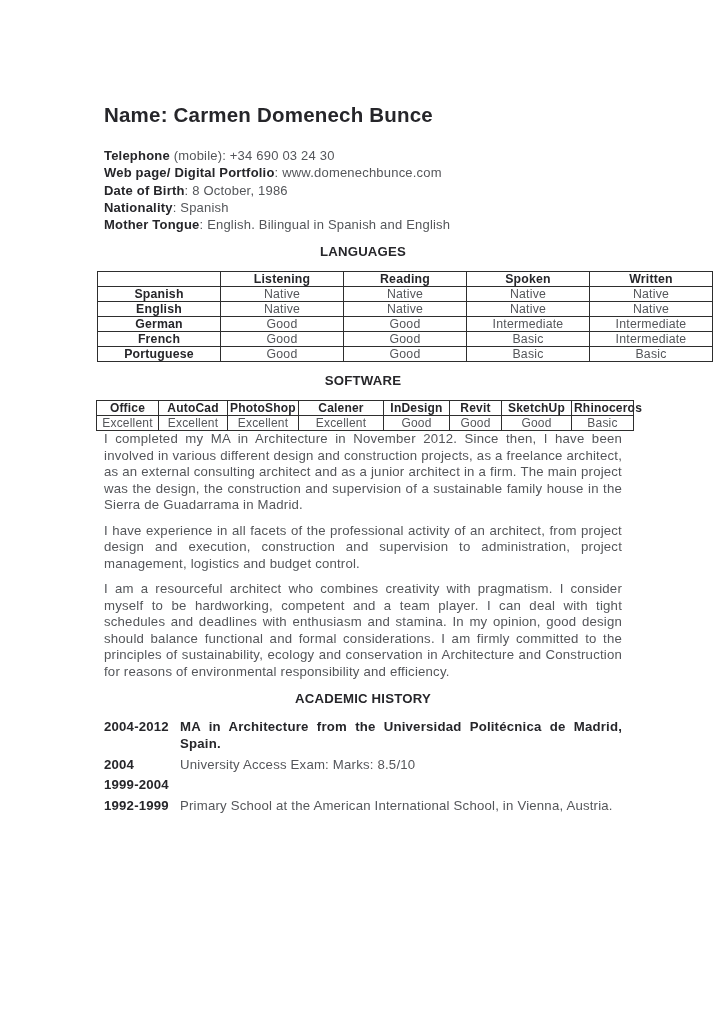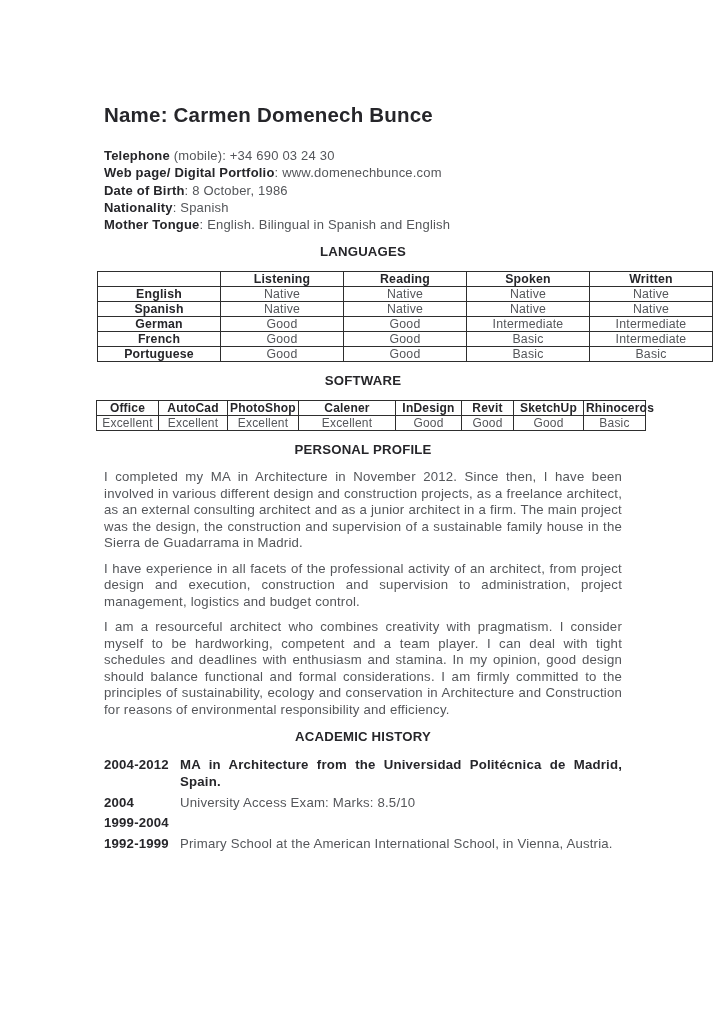--- a/index.html
+++ b/index.html
@@ -76,21 +76,21 @@
     padding: 0 2px;
     font-size: 12px;
     text-align: center;
     vertical-align: middle;
   }
   table.sw thead th { font-weight: bold; color: var(--text-bold); }
   table.sw tbody td { color: var(--text-regular); }
   table.sw th:nth-child(1), table.sw td:nth-child(1) { width: 62px; }
   table.sw th:nth-child(2), table.sw td:nth-child(2) { width: 69px; }
   table.sw th:nth-child(3), table.sw td:nth-child(3) { width: 71px; }
-  table.sw th:nth-child(4), table.sw td:nth-child(4) { width: 97px; margin-left: 28px; }
+  table.sw th:nth-child(4), table.sw td:nth-child(4) { width: 85px; margin-left: 28px; }
   table.sw th:nth-child(5), table.sw td:nth-child(5) { width: 66px; }
   table.sw th:nth-child(6), table.sw td:nth-child(6) { width: 52px; }
   table.sw th:nth-child(7), table.sw td:nth-child(7) { width: 70px; }
   table.sw th:nth-child(8), table.sw td:nth-child(8) { width: 62px; }
 
   .profile-title { margin-top: 33px; margin-bottom: 4px; }
   p.para {
     margin: 0 0 9px 0;
     font-size: 13.2px;
     line-height: 16.5px;
@@ -136,28 +136,28 @@
         <tr>
           <th></th>
           <th>Listening</th>
           <th>Reading</th>
           <th>Spoken</th>
           <th>Written</th>
         </tr>
       </thead>
     <tbody>
         <tr>
+          <th>Spanish</th>
+          <td>Native</td>
+          <td>Native</td>
+          <td>Native</td>
+          <td>Native</td>
+        </tr>
+        <tr>
           <th>English</th>
-          <td>Native</td>
-          <td>Native</td>
-          <td>Native</td>
-          <td>Native</td>
-        </tr>
-        <tr>
-          <th>Spanish</th>
           <td>Native</td>
           <td>Native</td>
           <td>Native</td>
           <td>Native</td>
         </tr>
         <tr>
           <th>German</th>
           <td>Good</td>
           <td>Good</td>
           <td>Intermediate</td>
@@ -201,21 +201,20 @@
           <td>Excellent</td>
           <td>Excellent</td>
           <td>Good</td>
           <td>Good</td>
           <td>Good</td>
           <td>Basic</td>
         </tr>
       </tbody>
   </table>
 
-  <h2 class="sec-title profile-title">PERSONAL PROFILE</h2>
   <div>
       <p class="para">I completed my MA in Architecture in November 2012. Since then, I have been involved in various different design and construction projects, as a freelance architect, as an external consulting architect and as a junior architect in a firm. The main project was the design, the construction and supervision of a sustainable family house in the Sierra de Guadarrama in Madrid.</p>
       <p class="para">I have experience in all facets of the professional activity of an architect, from project design and execution, construction and supervision to administration, project management, logistics and budget control.</p>
       <p class="para">I am a resourceful architect who combines creativity with pragmatism. I consider myself to be hardworking, competent and a team player. I can deal with tight schedules and deadlines with enthusiasm and stamina. In my opinion, good design should balance functional and formal considerations. I am firmly committed to the principles of sustainability, ecology and conservation in Architecture and Construction for reasons of environmental responsibility and efficiency.</p>
     </div>
 
   <h2 class="sec-title academic-title">ACADEMIC HISTORY</h2>
   <div>
       <div class="entry entry-bold">
         <div class="period">2004-2012</div>

